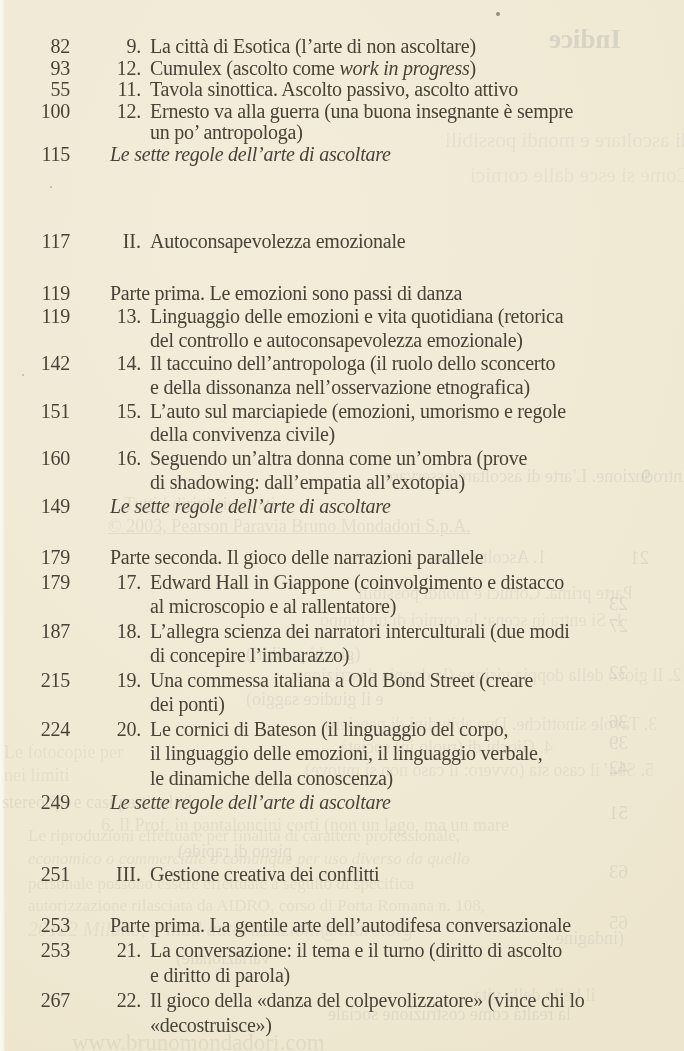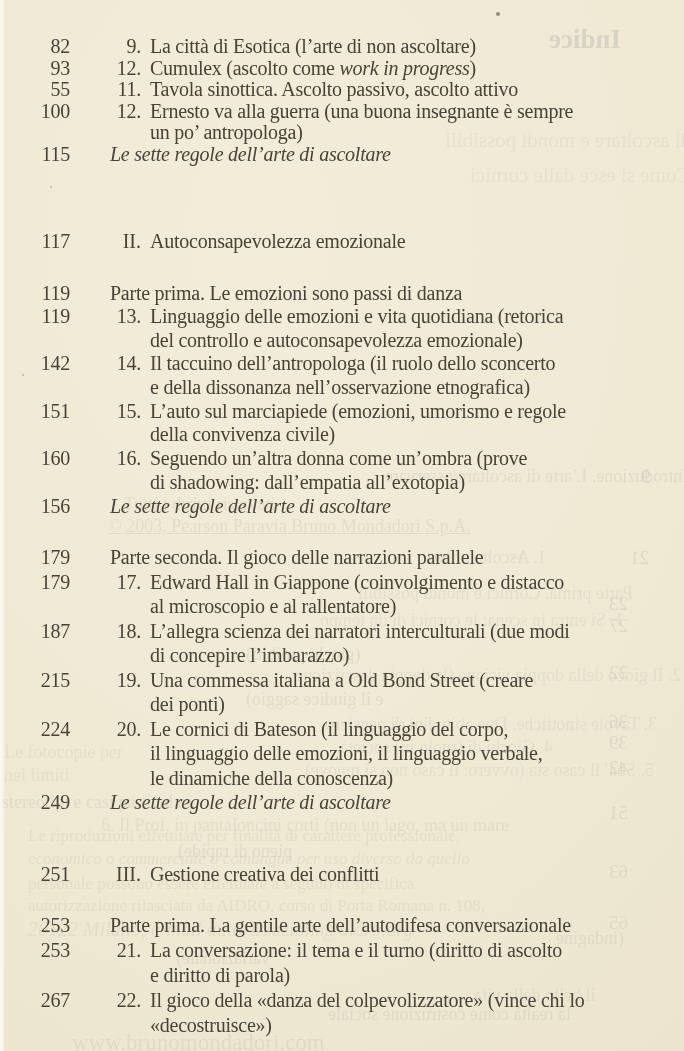--- a/index.html
+++ b/index.html
@@ -91,21 +91,21 @@
         <span class="title">L’auto sul marciapiede (emozioni, umorismo e regole
 della convivenza civile)</span>
       </div>
       <div class="row chapter" style="top: 447px; line-height: 23.5px;">
         <span class="pg">160</span>
         <span class="num">16.</span>
         <span class="title">Seguendo un’altra donna come un’ombra (prove
 di shadowing: dall’empatia all’exotopia)</span>
       </div>
       <div class="row rule" style="top: 494.5px; line-height: 23.5px;">
-        <span class="pg">156</span>
+        <span class="pg">149</span>
         <span class="title">Le sette regole dell’arte di ascoltare</span>
       </div>
       <div class="row part" style="top: 545px; line-height: 24.5px;">
         <span class="pg">179</span>
         <span class="title">Parte seconda. Il gioco delle narrazioni parallele</span>
       </div>
       <div class="row chapter" style="top: 569.5px; line-height: 24.5px;">
         <span class="pg">179</span>
         <span class="num">17.</span>
         <span class="title">Edward Hall in Giappone (coinvolgimento e distacco

